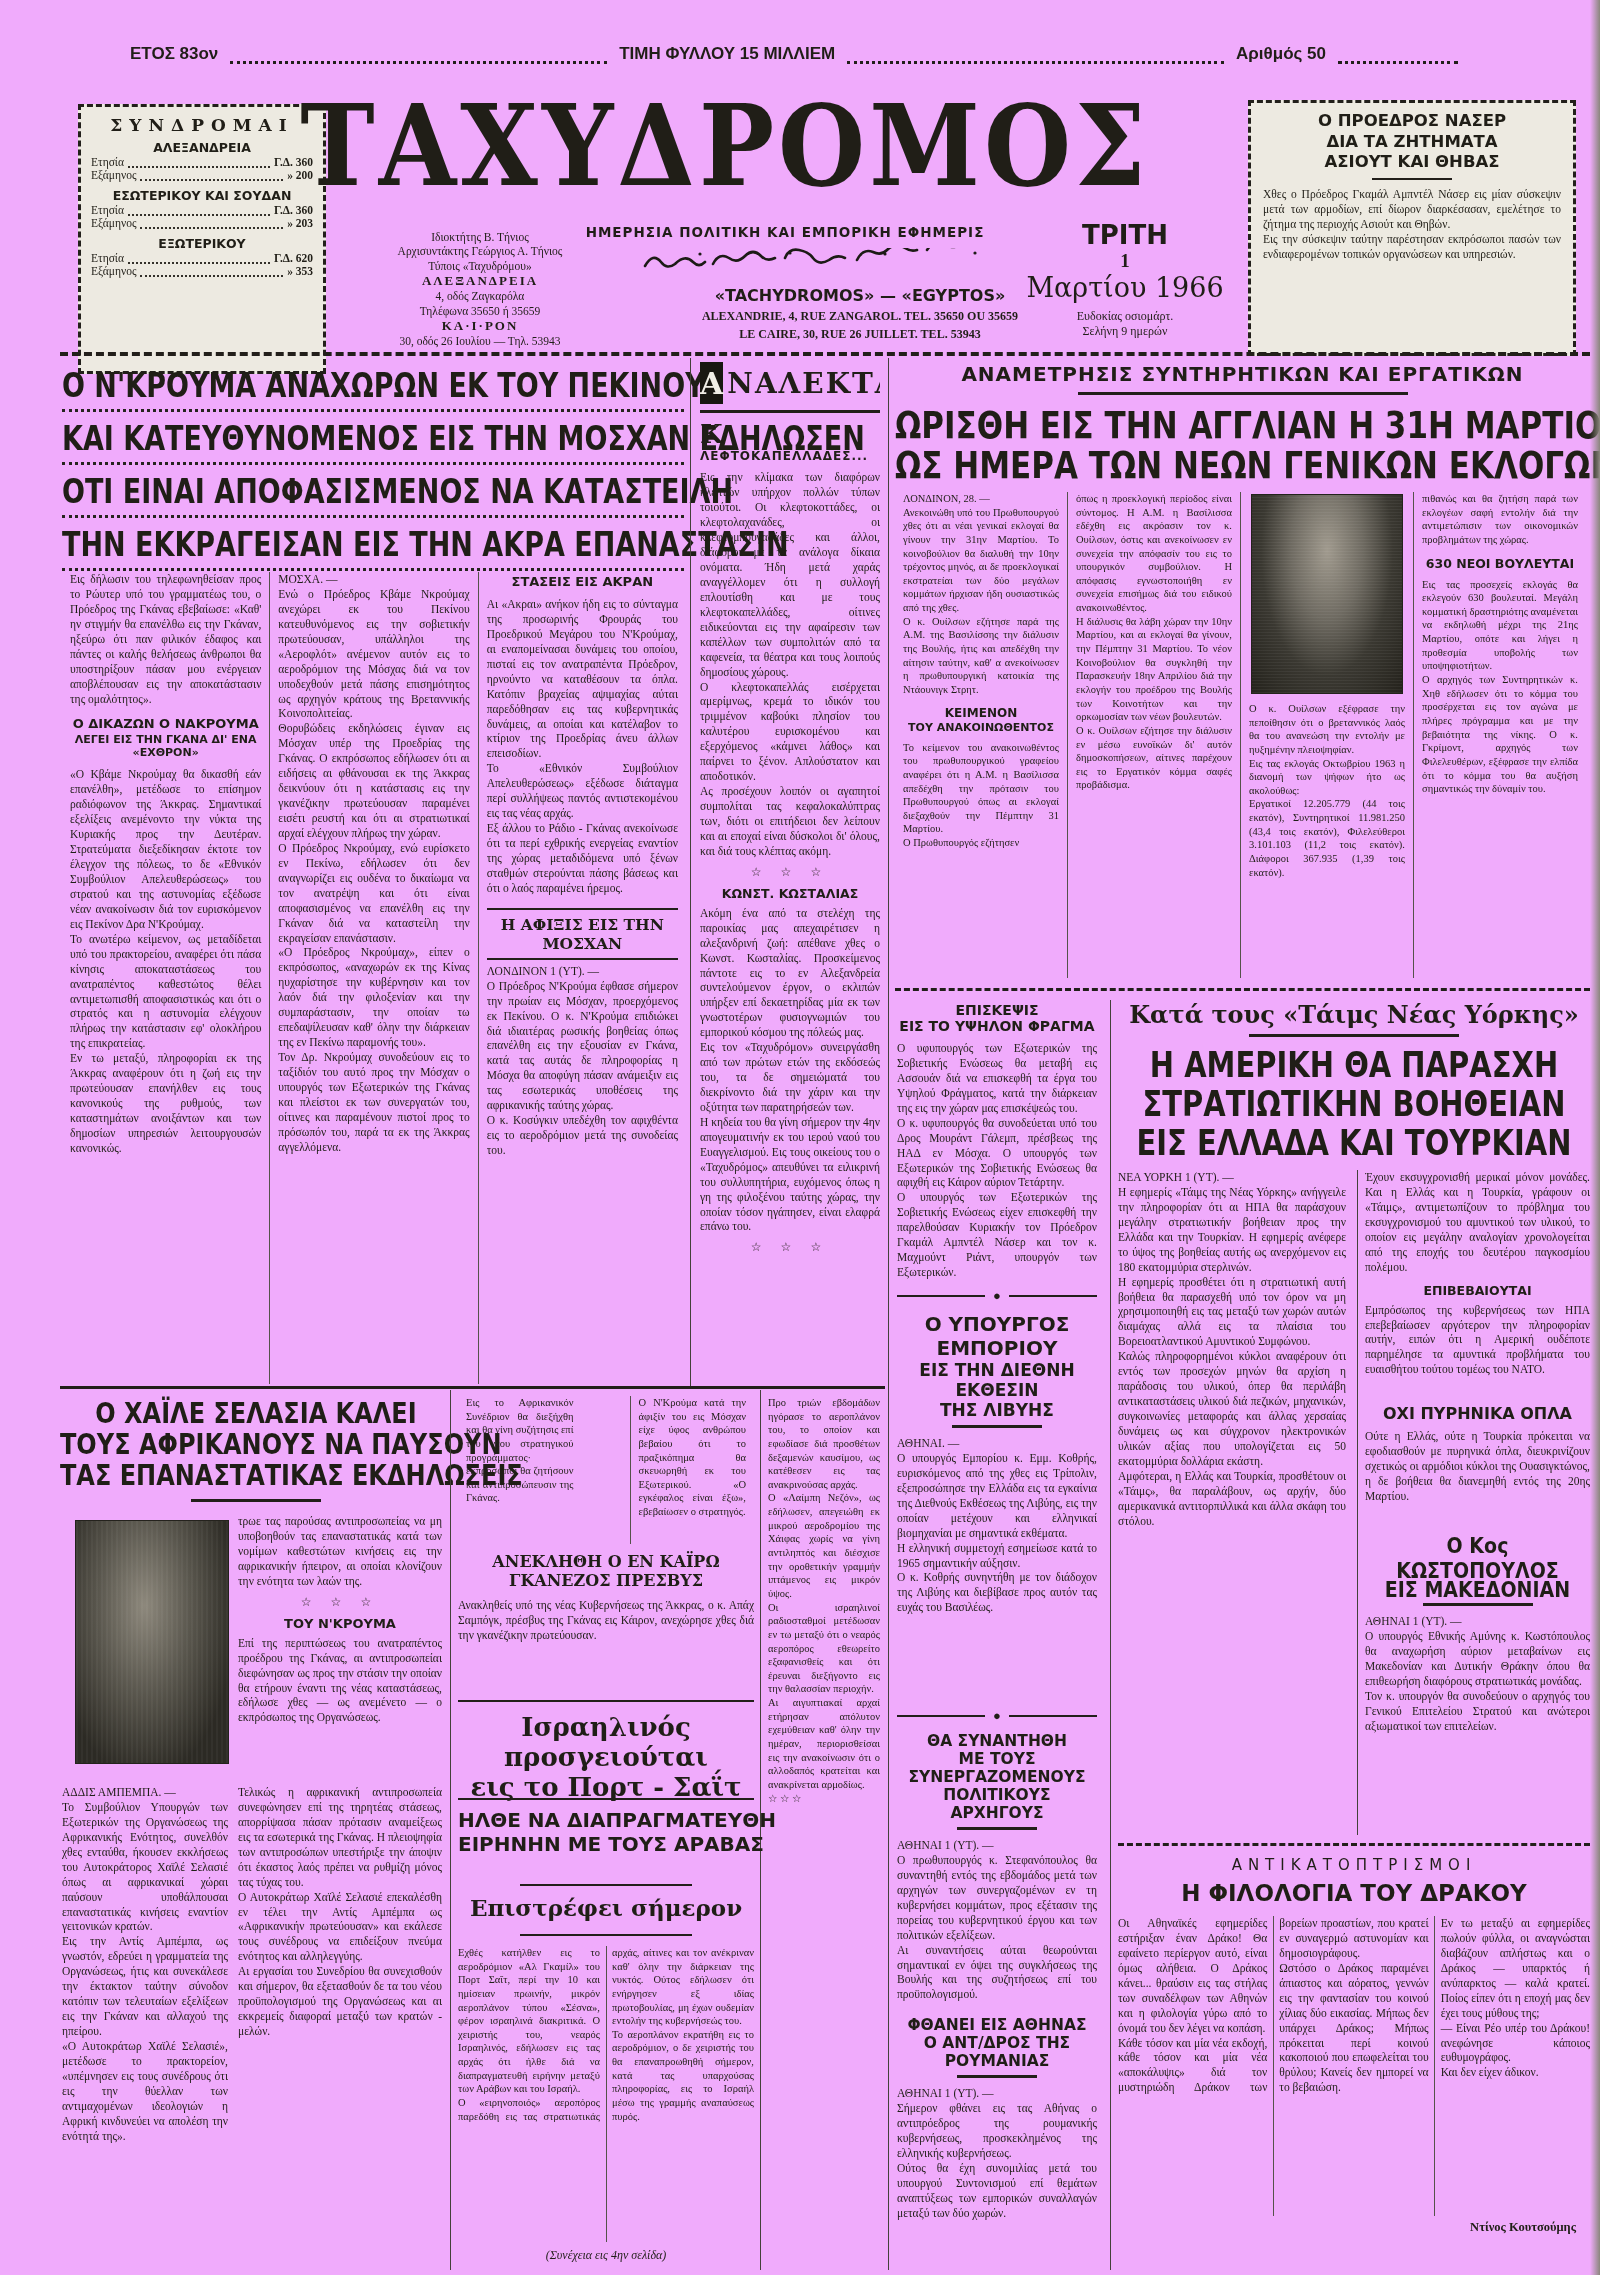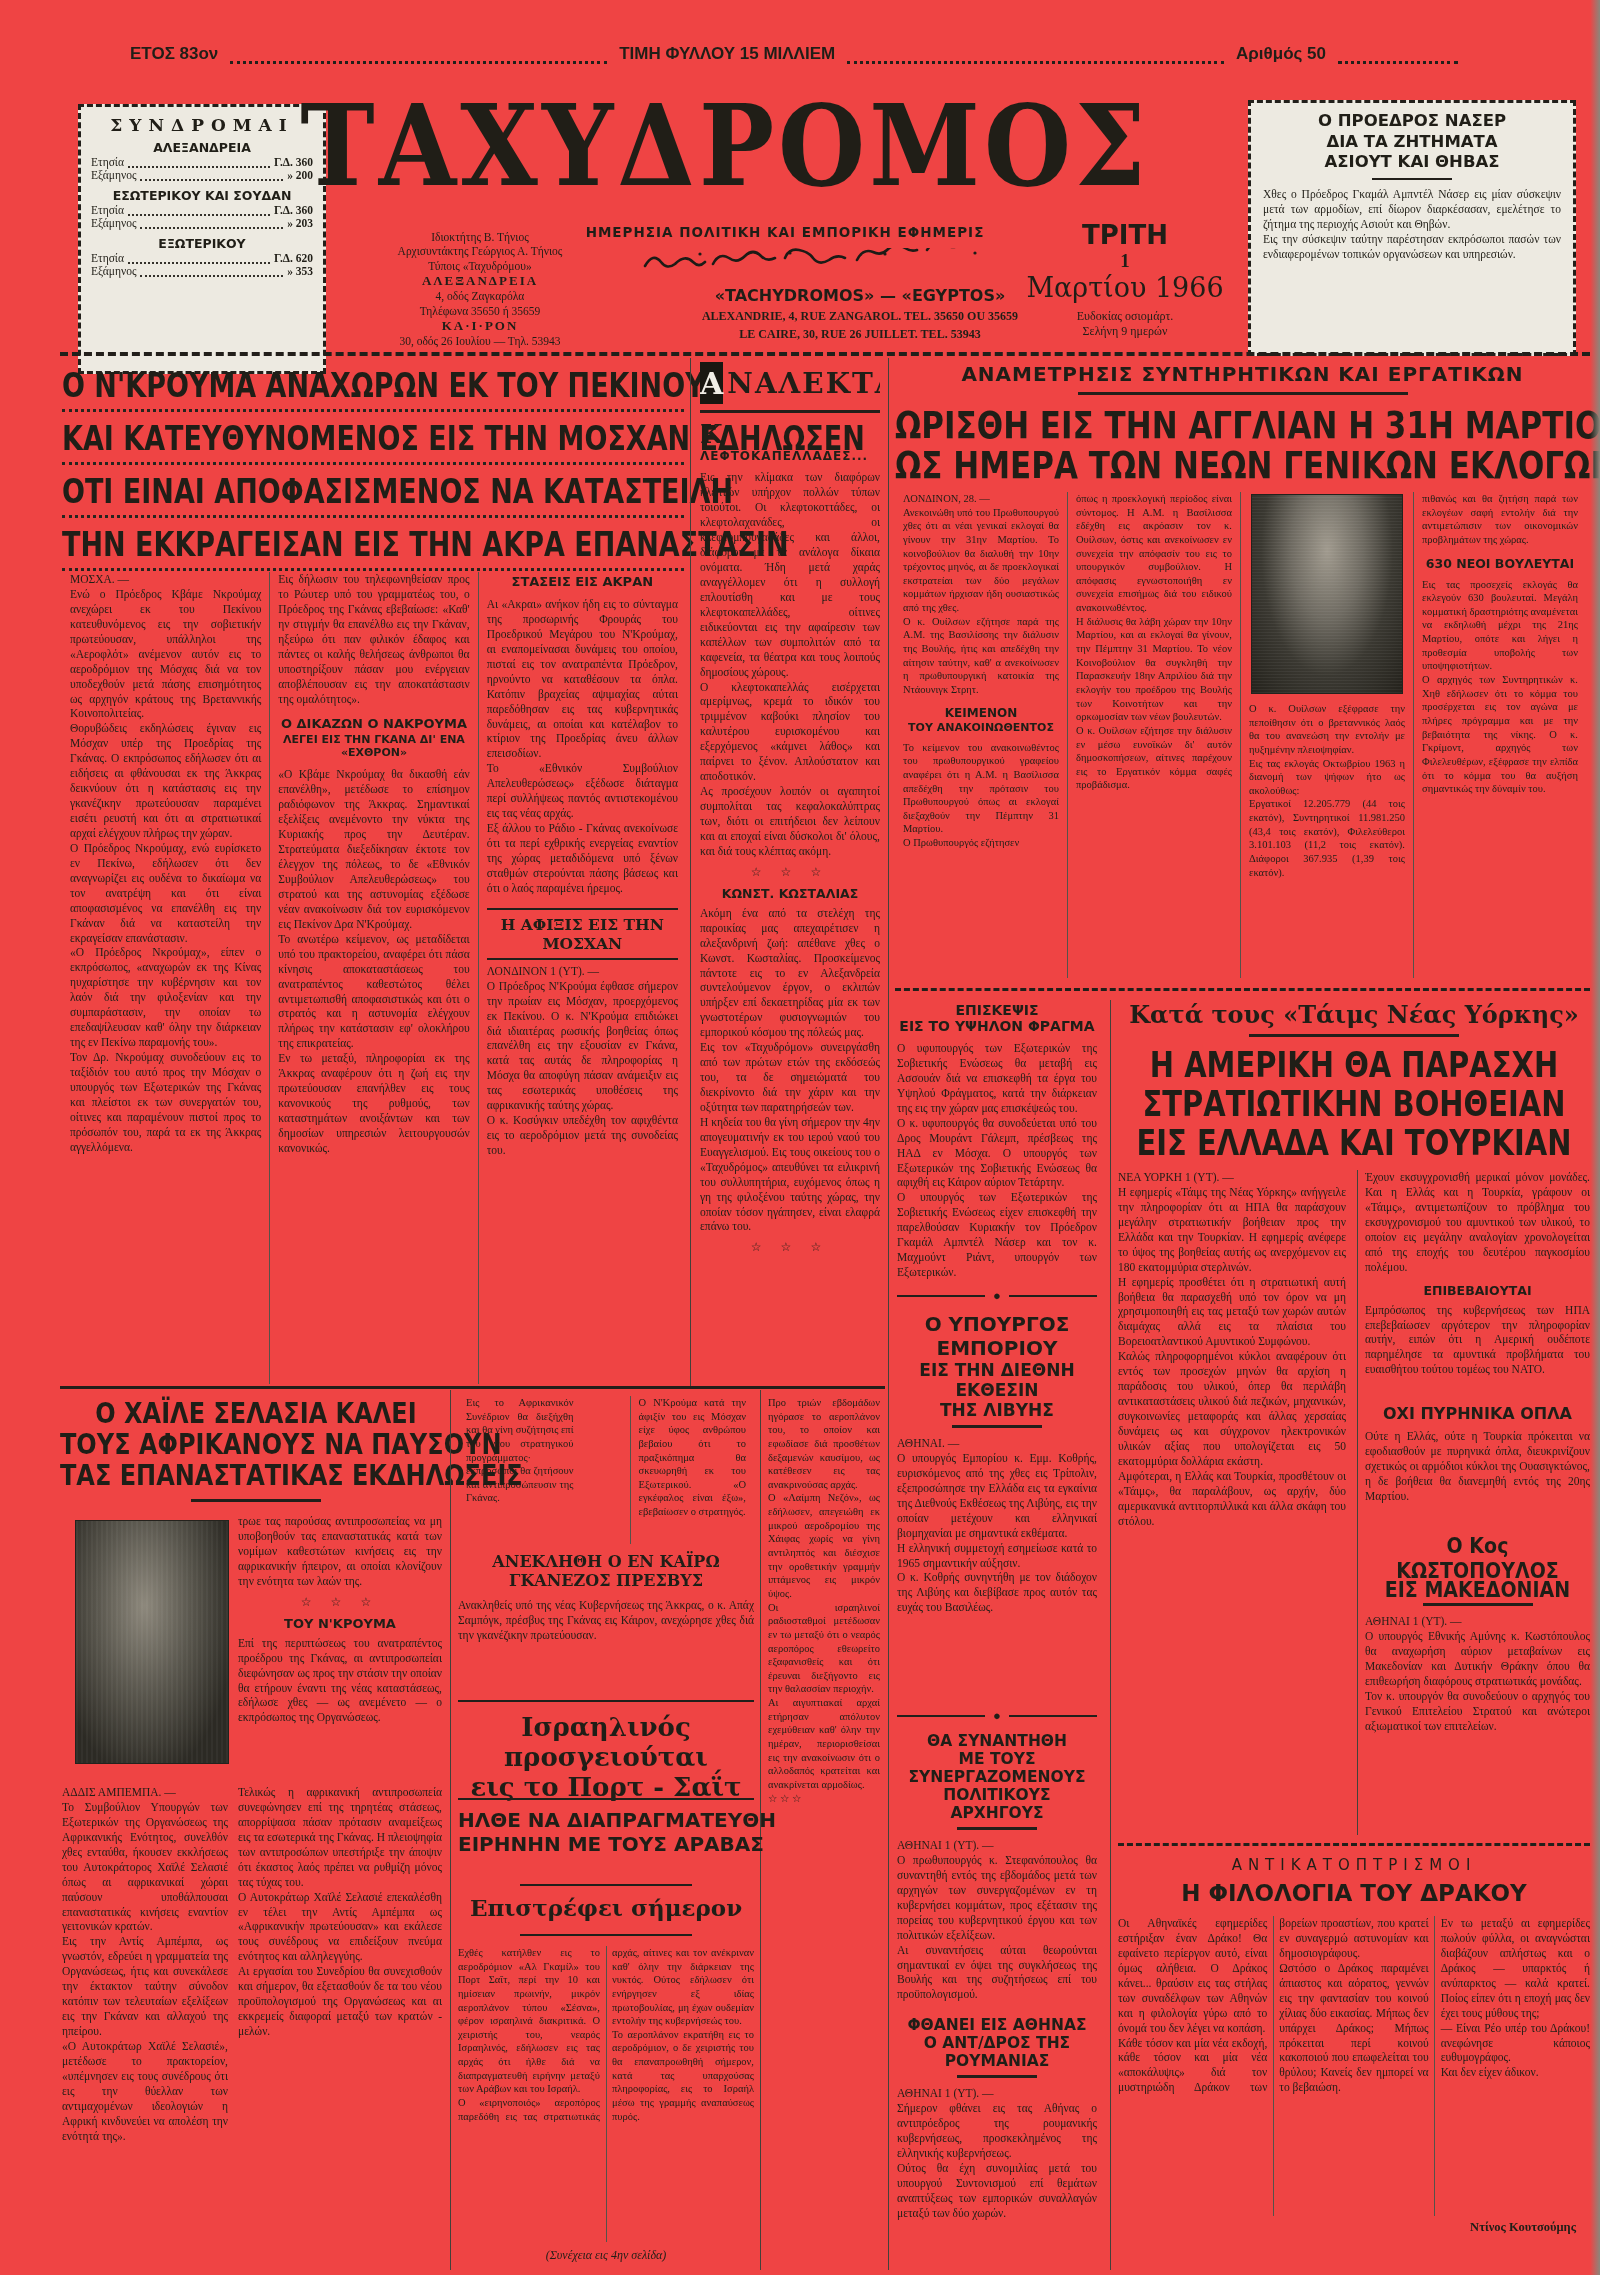--- a/index.html
+++ b/index.html
@@ -1,16 +1,16 @@
 <!DOCTYPE html>
 <html><head>
 <meta charset="utf-8">
 <style>
   html,body{margin:0;padding:0;background:#d8d5cc;}
-  .page{position:relative;width:1600px;height:2275px;background:#ef4444;overflow:hidden;
+  .page{position:relative;width:1600px;height:2275px;background:#f0abfc;overflow:hidden;
         font-family:"Liberation Serif",serif;color:#201e17;}
   .page:after{content:"";position:absolute;right:0;top:0;width:10px;height:100%;
         background:linear-gradient(to left,#8a867c,rgba(138,134,124,0));}
   .abs{position:absolute;}
   .c{text-align:center;}
   .bt{font:11.5px/1.3 "Liberation Serif",serif;text-align:justify;white-space:pre-line;}
   .sm{font-size:10.5px;}
   .vr{position:absolute;width:1px;background:#44413a;}
   .hr-dash{position:absolute;border-top:4px dashed #221f1a;}
   .hr-solid{position:absolute;border-top:3px solid #221f1a;}
@@ -158,34 +158,34 @@
     <div class="lead-wrap">
         <div class="hl lead-line">ΟΤΙ ΕΙΝΑΙ ΑΠΟΦΑΣΙΣΜΕΝΟΣ ΝΑ ΚΑΤΑΣΤΕΙΛΗ</div>
       </div>
     <div class="lead-wrap">
         <div class="hl lead-line">ΤΗΝ ΕΚΚΡΑΓΕΙΣΑΝ ΕΙΣ ΤΗΝ ΑΚΡΑ ΕΠΑΝΑΣΤΑΣΙΝ</div>
       </div>
   </div>
 
   <div class="abs colset" style="left:62px;top:572px;width:624px;height:812px;overflow:hidden;">
     <div style="width:192px;">
+      <div class="bt">Εις δήλωσιν του τηλεφωνηθείσαν προς το Ρώυτερ υπό του γραμματέως του, ο Πρόεδρος της Γκάνας εβεβαίωσε: «Καθ' ην στιγμήν θα επανέλθω εις την Γκάναν, ηξεύρω ότι παν φιλικόν έδαφος και πάντες οι καλής θελήσεως άνθρωποι θα υποστηρίξουν πάσαν μου ενέργειαν αποβλέπουσαν εις την αποκατάστασιν της ομαλότητος».</div>
+      <div class="sub-c" style="font-size:13px;margin:10px 0 2px 0;">Ο ΔΙΚΑΖΩΝ Ο ΝΑΚΡΟΥΜΑ</div>
+      <div class="sub-c" style="font-size:11px;margin-bottom:8px;">ΛΕΓΕΙ ΕΙΣ ΤΗΝ ΓΚΑΝΑ ΔΙ' ΕΝΑ «ΕΧΘΡΟΝ»</div>
+      <div class="bt">«Ο Κβάμε Νκρούμαχ θα δικασθή εάν επανέλθη», μετέδωσε το επίσημον ραδιόφωνον της Άκκρας. Σημαντικαί εξελίξεις ανεμένοντο την νύκτα της Κυριακής προς την Δευτέραν. Στρατεύματα διεξεδίκησαν έκτοτε τον έλεγχον της πόλεως, το δε «Εθνικόν Συμβούλιον Απελευθερώσεως» του στρατού και της αστυνομίας εξέδωσε νέαν ανακοίνωσιν διά τον ευρισκόμενον εις Πεκίνον Δρα Ν'Κρούμαχ.
+Το ανωτέρω κείμενον, ως μεταδίδεται υπό του πρακτορείου, αναφέρει ότι πάσα κίνησις αποκαταστάσεως του ανατραπέντος καθεστώτος θέλει αντιμετωπισθή αποφασιστικώς και ότι ο στρατός και η αστυνομία ελέγχουν πλήρως την κατάστασιν εφ' ολοκλήρου της επικρατείας.
+Εν τω μεταξύ, πληροφορίαι εκ της Άκκρας αναφέρουν ότι η ζωή εις την πρωτεύουσαν επανήλθεν εις τους κανονικούς της ρυθμούς, των καταστημάτων ανοιξάντων και των δημοσίων υπηρεσιών λειτουργουσών κανονικώς.</div>
+    </div>
+    <div style="width:192px;">
       <div class="bt">ΜΟΣΧΑ. —
 Ενώ ο Πρόεδρος Κβάμε Νκρούμαχ ανεχώρει εκ του Πεκίνου κατευθυνόμενος εις την σοβιετικήν πρωτεύουσαν, υπάλληλοι της «Αεροφλότ» ανέμενον αυτόν εις το αεροδρόμιον της Μόσχας διά να τον υποδεχθούν μετά πάσης επισημότητος ως αρχηγόν κράτους της Βρεταννικής Κοινοπολιτείας.
 Θορυβώδεις εκδηλώσεις έγιναν εις Μόσχαν υπέρ της Προεδρίας της Γκάνας. Ο εκπρόσωπος εδήλωσεν ότι αι ειδήσεις αι φθάνουσαι εκ της Άκκρας δεικνύουν ότι η κατάστασις εις την γκανέζικην πρωτεύουσαν παραμένει εισέτι ρευστή και ότι αι στρατιωτικαί αρχαί ελέγχουν πλήρως την χώραν.
 Ο Πρόεδρος Νκρούμαχ, ενώ ευρίσκετο εν Πεκίνω, εδήλωσεν ότι δεν αναγνωρίζει εις ουδένα το δικαίωμα να τον ανατρέψη και ότι είναι αποφασισμένος να επανέλθη εις την Γκάναν διά να καταστείλη την εκραγείσαν επανάστασιν.
 «Ο Πρόεδρος Νκρούμαχ», είπεν ο εκπρόσωπος, «αναχωρών εκ της Κίνας ηυχαρίστησε την κυβέρνησιν και τον λαόν διά την φιλοξενίαν και την συμπαράστασιν, την οποίαν τω επεδαψίλευσαν καθ' όλην την διάρκειαν της εν Πεκίνω παραμονής του».
 Τον Δρ. Νκρούμαχ συνοδεύουν εις το ταξίδιόν του αυτό προς την Μόσχαν ο υπουργός των Εξωτερικών της Γκάνας και πλείστοι εκ των συνεργατών του, οίτινες και παραμένουν πιστοί προς το πρόσωπόν του, παρά τα εκ της Άκκρας αγγελλόμενα.</div>
-    </div>
-    <div style="width:192px;">
-      <div class="bt">Εις δήλωσιν του τηλεφωνηθείσαν προς το Ρώυτερ υπό του γραμματέως του, ο Πρόεδρος της Γκάνας εβεβαίωσε: «Καθ' ην στιγμήν θα επανέλθω εις την Γκάναν, ηξεύρω ότι παν φιλικόν έδαφος και πάντες οι καλής θελήσεως άνθρωποι θα υποστηρίξουν πάσαν μου ενέργειαν αποβλέπουσαν εις την αποκατάστασιν της ομαλότητος».</div>
-      <div class="sub-c" style="font-size:13px;margin:10px 0 2px 0;">Ο ΔΙΚΑΖΩΝ Ο ΝΑΚΡΟΥΜΑ</div>
-      <div class="sub-c" style="font-size:11px;margin-bottom:8px;">ΛΕΓΕΙ ΕΙΣ ΤΗΝ ΓΚΑΝΑ ΔΙ' ΕΝΑ «ΕΧΘΡΟΝ»</div>
-      <div class="bt">«Ο Κβάμε Νκρούμαχ θα δικασθή εάν επανέλθη», μετέδωσε το επίσημον ραδιόφωνον της Άκκρας. Σημαντικαί εξελίξεις ανεμένοντο την νύκτα της Κυριακής προς την Δευτέραν. Στρατεύματα διεξεδίκησαν έκτοτε τον έλεγχον της πόλεως, το δε «Εθνικόν Συμβούλιον Απελευθερώσεως» του στρατού και της αστυνομίας εξέδωσε νέαν ανακοίνωσιν διά τον ευρισκόμενον εις Πεκίνον Δρα Ν'Κρούμαχ.
-Το ανωτέρω κείμενον, ως μεταδίδεται υπό του πρακτορείου, αναφέρει ότι πάσα κίνησις αποκαταστάσεως του ανατραπέντος καθεστώτος θέλει αντιμετωπισθή αποφασιστικώς και ότι ο στρατός και η αστυνομία ελέγχουν πλήρως την κατάστασιν εφ' ολοκλήρου της επικρατείας.
-Εν τω μεταξύ, πληροφορίαι εκ της Άκκρας αναφέρουν ότι η ζωή εις την πρωτεύουσαν επανήλθεν εις τους κανονικούς της ρυθμούς, των καταστημάτων ανοιξάντων και των δημοσίων υπηρεσιών λειτουργουσών κανονικώς.</div>
     </div>
     <div style="width:192px;">
       <div class="sub-c" style="font-size:13px;margin:2px 0 8px 0;">ΣΤΑΣΕΙΣ ΕΙΣ ΑΚΡΑΝ</div>
       <div class="bt">Αι «Ακραι» ανήκον ήδη εις το σύνταγμα της προσωρινής Φρουράς του Προεδρικού Μεγάρου του Ν'Κρούμαχ, αι εναπομείνασαι δυνάμεις του οποίου, πισταί εις τον ανατραπέντα Πρόεδρον, ηρνούντο να καταθέσουν τα όπλα. Κατόπιν βραχείας αψιμαχίας αύται παρεδόθησαν εις τας κυβερνητικάς δυνάμεις, αι οποίαι και κατέλαβον το κτίριον της Προεδρίας άνευ άλλων επεισοδίων.
 Το «Εθνικόν Συμβούλιον Απελευθερώσεως» εξέδωσε διάταγμα περί συλλήψεως παντός αντιστεκομένου εις τας νέας αρχάς.
 Εξ άλλου το Ράδιο - Γκάνας ανεκοίνωσε ότι τα περί εχθρικής ενεργείας εναντίον της χώρας μεταδιδόμενα υπό ξένων σταθμών στερούνται πάσης βάσεως και ότι ο λαός παραμένει ήρεμος.</div>
       <div class="serifhead" style="font-size:15.5px;margin:12px 0 4px 0;border-top:2px solid #221f1a;border-bottom:2px solid #221f1a;padding:5px 0;">Η ΑΦΙΞΙΣ ΕΙΣ ΤΗΝ ΜΟΣΧΑΝ</div>
       <div class="bt">ΛΟΝΔΙΝΟΝ 1 (ΥΤ). —
 Ο Πρόεδρος Ν'Κρούμα έφθασε σήμερον την πρωίαν εις Μόσχαν, προερχόμενος εκ Πεκίνου. Ο κ. Ν'Κρούμα επιδιώκει διά ιδιαιτέρας ρωσικής βοηθείας όπως επανέλθη εις την εξουσίαν εν Γκάνα, κατά τας αυτάς δε πληροφορίας η Μόσχα θα αποφύγη πάσαν ανάμειξιν εις τας εσωτερικάς υποθέσεις της αφρικανικής ταύτης χώρας.
 Ο κ. Κοσύγκιν υπεδέχθη τον αφιχθέντα εις το αεροδρόμιον μετά της συνοδείας του.</div>

